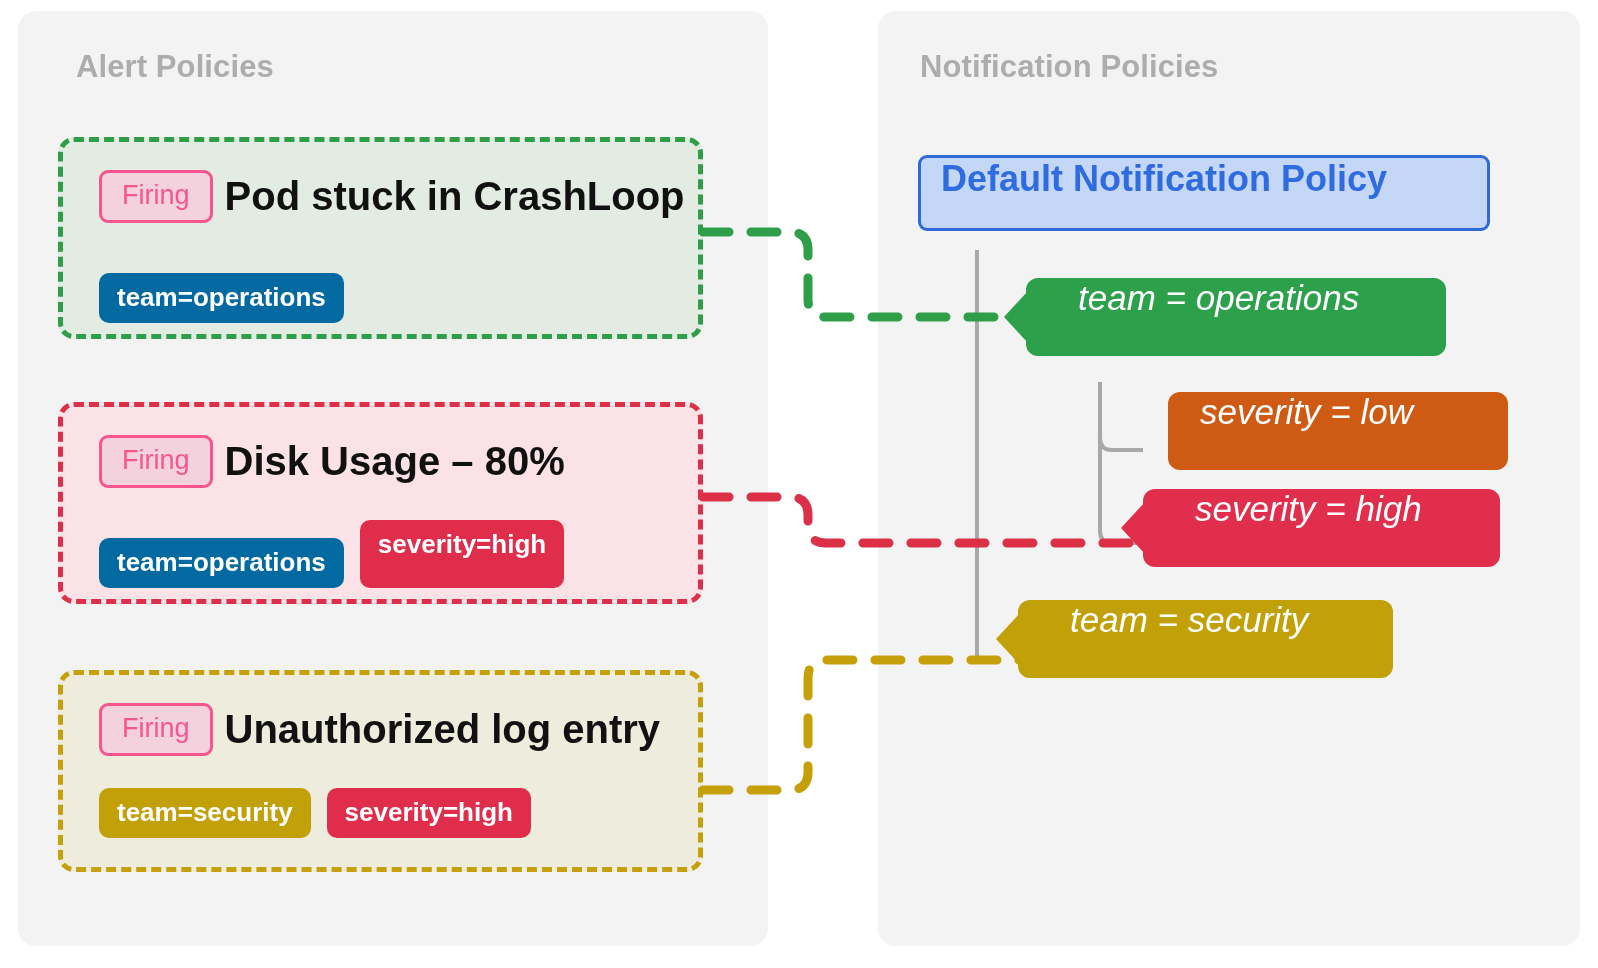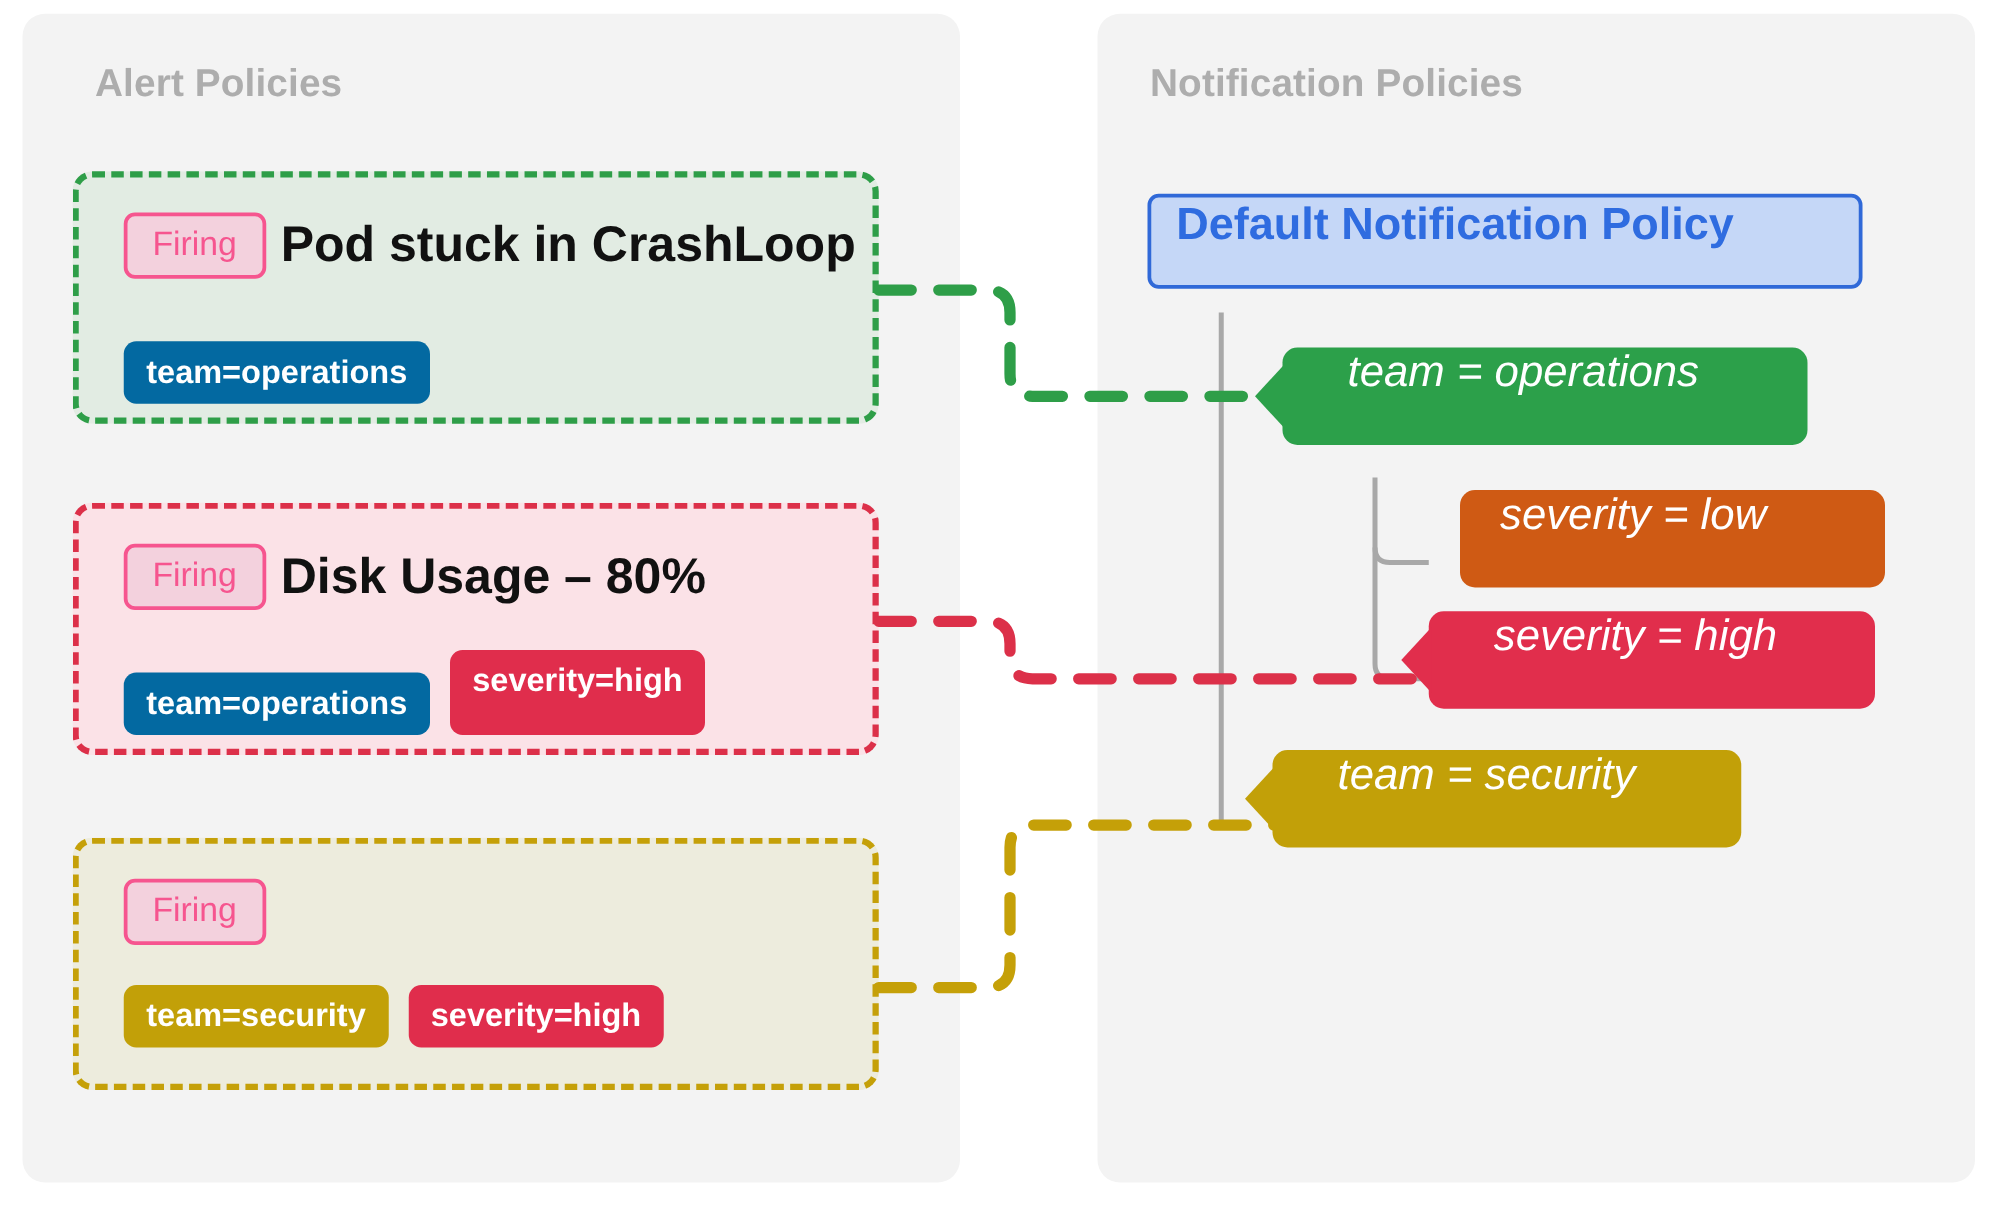--- a/index.html
+++ b/index.html
@@ -214,20 +214,21 @@
     </div>
     <div class="alert-tags">
       <span class="tag green">team=operations</span>
       <span class="tag red">severity=high</span>
     </div>
   </div>
 
   <div class="alert-card" id="alert-card-2">
     <div class="alert-head">
       <span class="firing-badge">Firing</span>
+      <span class="alert-title">Unauthorized log entry</span>
     </div>
     <div class="alert-tags">
       <span class="tag yellow">team=security</span>
       <span class="tag red">severity=high</span>
     </div>
   </div>
 
   <div class="panel" id="panel-policies">
     <div class="panel-title">Notification Policies</div>
   </div>

